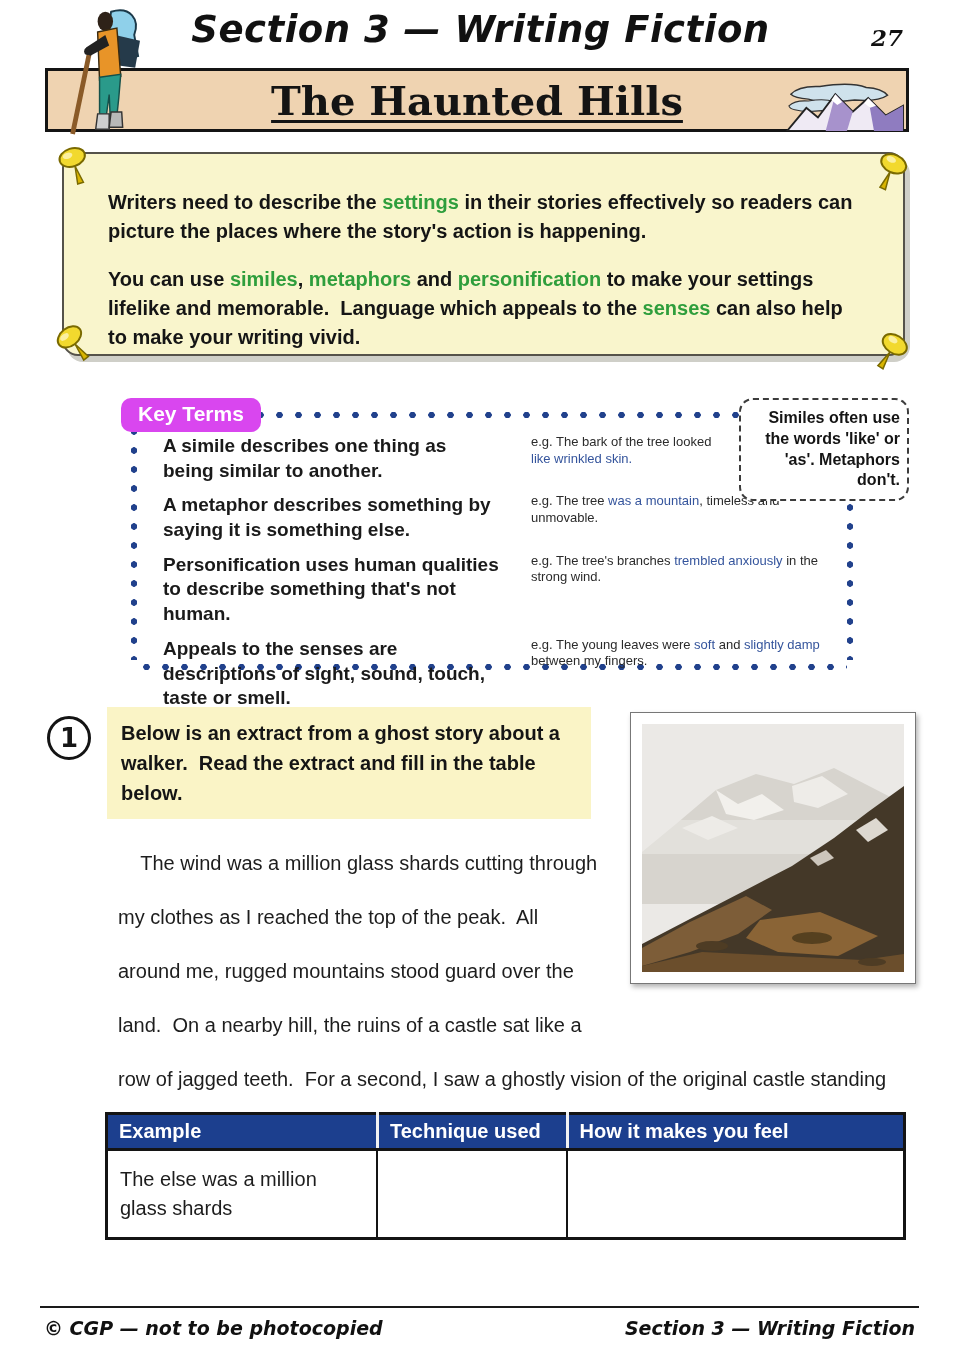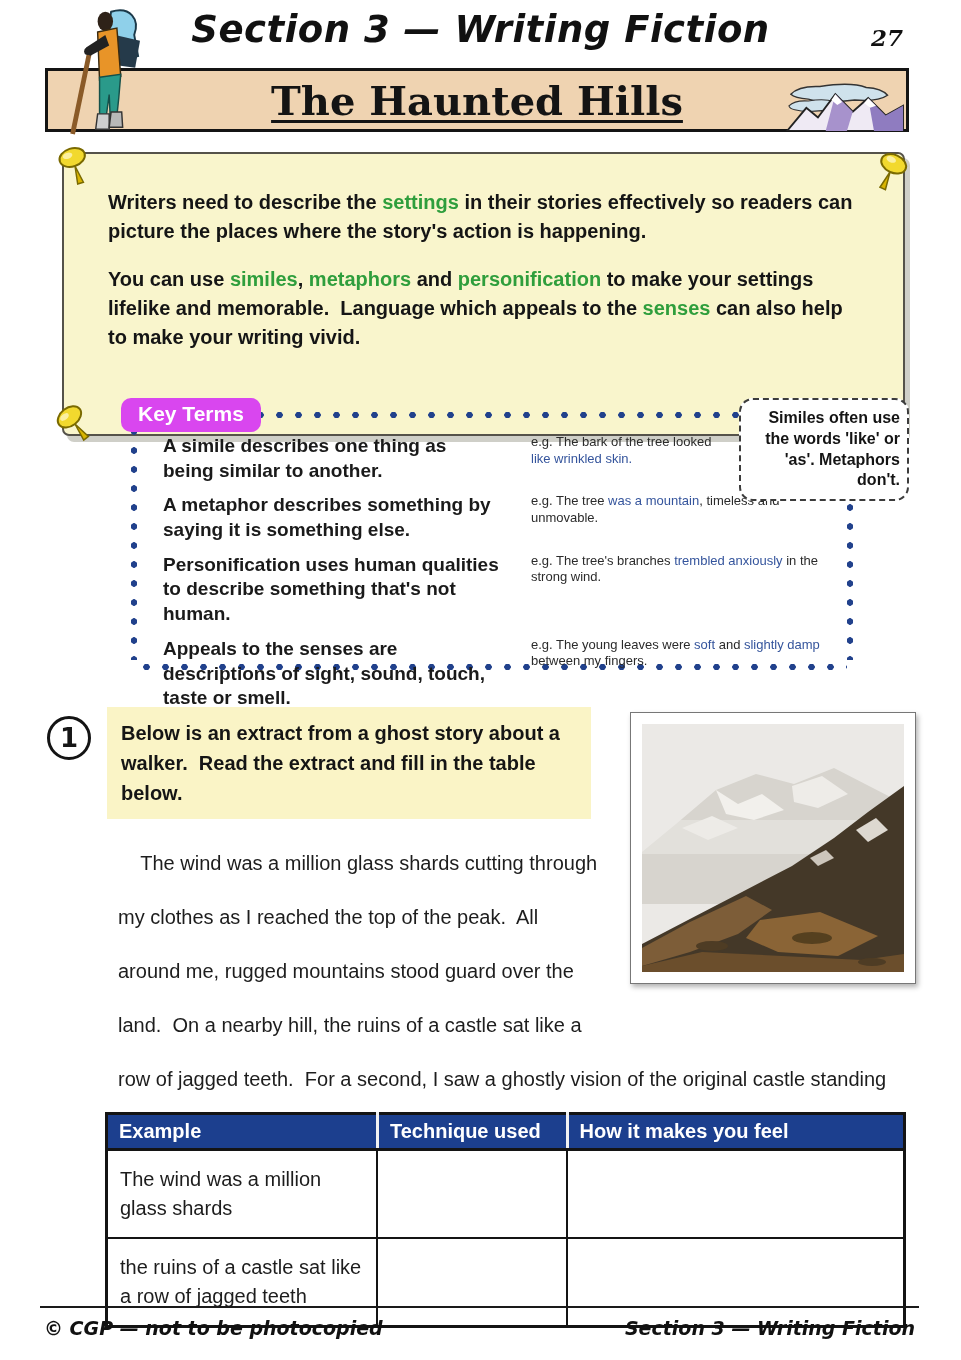--- a/index.html
+++ b/index.html
@@ -27,22 +27,22 @@
   .banner-title {
     margin-top:6px; text-align:center;
     font:700 40px "DejaVu Serif", serif; color:#141414;
     text-decoration:underline; text-decoration-thickness:3px; text-underline-offset:5px;
   }
   .hiker { position:absolute; left:58px; top:6px; width:112px; height:130px; z-index:3; }
   .banner-mountains { position:absolute; right:2px; top:2px; width:118px; height:58px; }
 
   
   .note {
-    position:absolute; left:62px; top:152px; width:843px; height:284px; box-sizing:border-box;
-    background:#f9f5cc; border:2px solid #55524a; border-radius:7px;
+    position:absolute; left:62px; top:152px; width:843px; height:204px; box-sizing:border-box;
+    background:#f9f5cc; border:2px solid #55524a; border-radius:16px;
     box-shadow:5px 6px 0 #cfcfc8;
   }
   .note-text { padding:34px 42px 0 44px; }
   .note-text p {
     margin:0; font-weight:700; font-size:20px; line-height:1.45;
     white-space:pre-wrap; color:#151515;
   }
   .note-text p + p { margin-top:19px; }
   .pin { position:absolute; width:34px; height:44px; z-index:4; }
   .pin-tl { left:-6px;  top:-10px;   transform:rotate(-18deg); }
@@ -247,26 +247,21 @@
       </colgroup>
     <thead>
       <tr>
         <th>Example</th>
         <th>Technique used</th>
         <th>How it makes you feel</th>
       </tr>
     </thead>
     <tbody>
       <tr>
-        <td>The wind was a million glass shards</td>
-        <td></td>
-        <td></td>
-      </tr>
-      <tr>
-        <td>the ruins of a castle sat like a row of jagged teeth</td>
+        <td>The else was a million glass shards</td>
         <td></td>
         <td></td>
       </tr>
     </tbody>
   </table>
 
   <div class="footer-rule"></div>
   <div class="footer-left">© CGP — not to be photocopied</div>
   <div class="footer-right">Section 3 — Writing Fiction</div>
 

